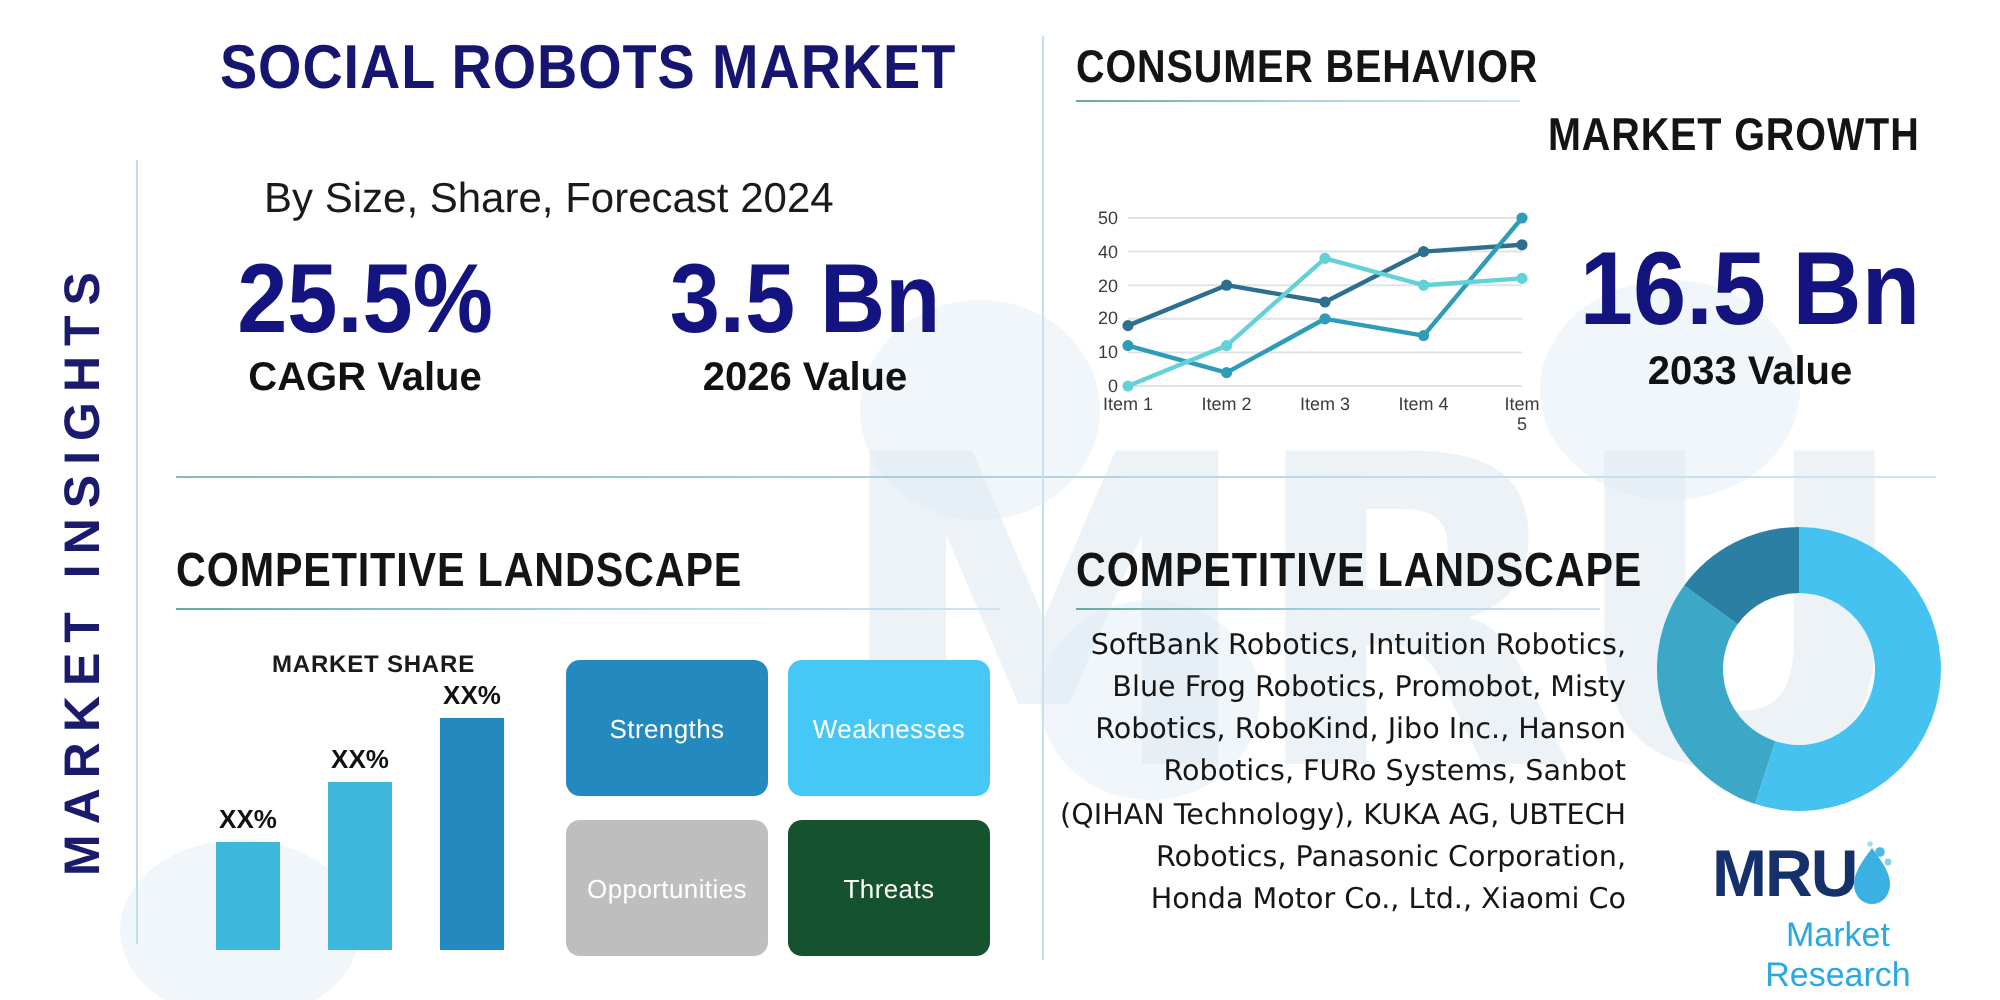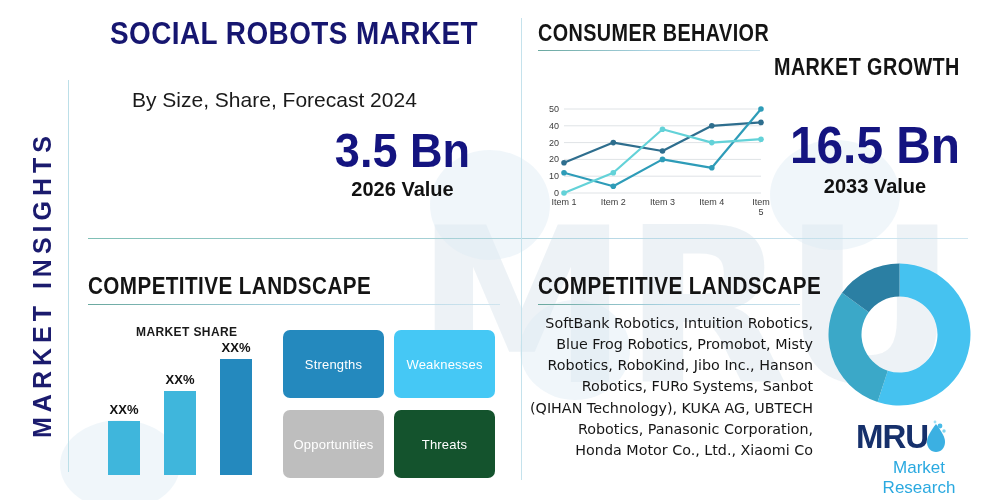--- a/index.html
+++ b/index.html
@@ -152,20 +152,24 @@
 
   <div class="rail-label">MARKET INSIGHTS</div>
   <div class="rail-line"></div>
 
   <div class="h-divider"></div>
   <div class="v-divider"></div>
 
   <div id="title">SOCIAL ROBOTS MARKET</div>
   <div id="subtitle">By Size, Share, Forecast 2024</div>
 
+  <div class="stat" id="stat-cagr">
+    <span class="big">25.5%</span>
+    <span class="sm">CAGR Value</span>
+  </div>
   <div class="stat" id="stat-2026">
     <span class="big">3.5 Bn</span>
     <span class="sm">2026 Value</span>
   </div>
 
   <div class="sec-head" id="head-consumer">CONSUMER BEHAVIOR</div>
   <div class="sec-rule" id="rule-consumer"></div>
 
   <div id="head-growth">MARKET GROWTH</div>
 

